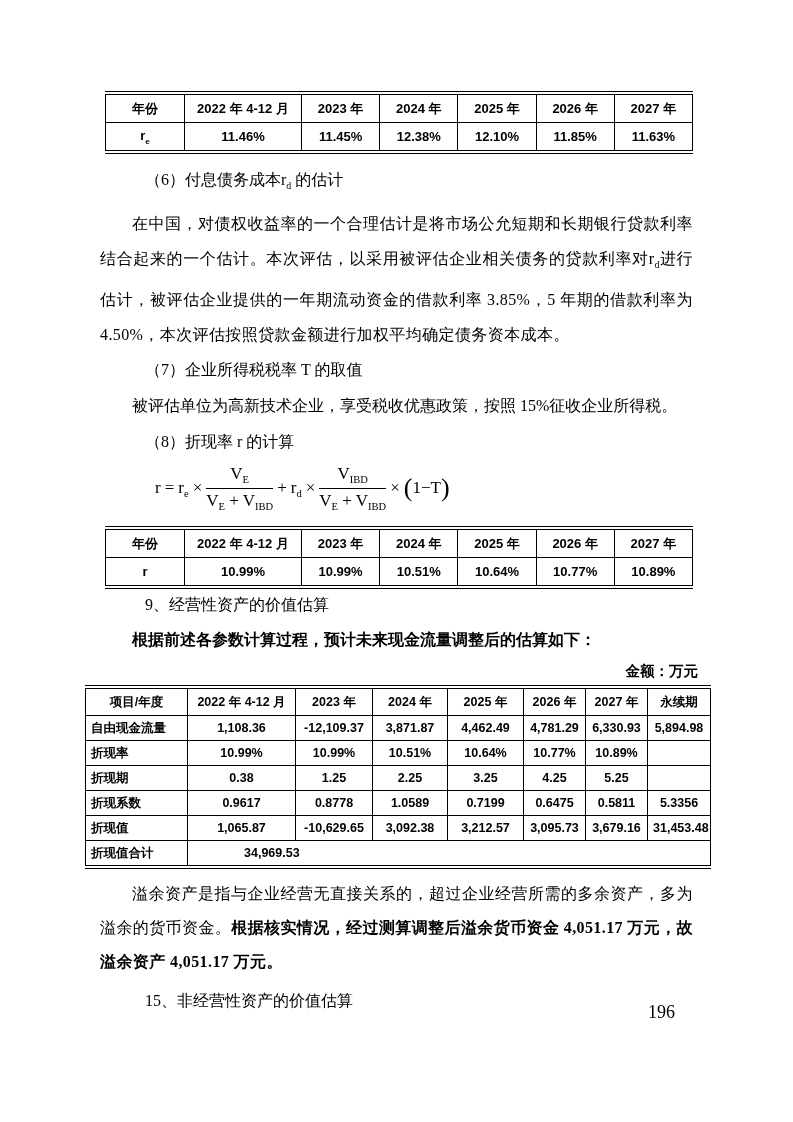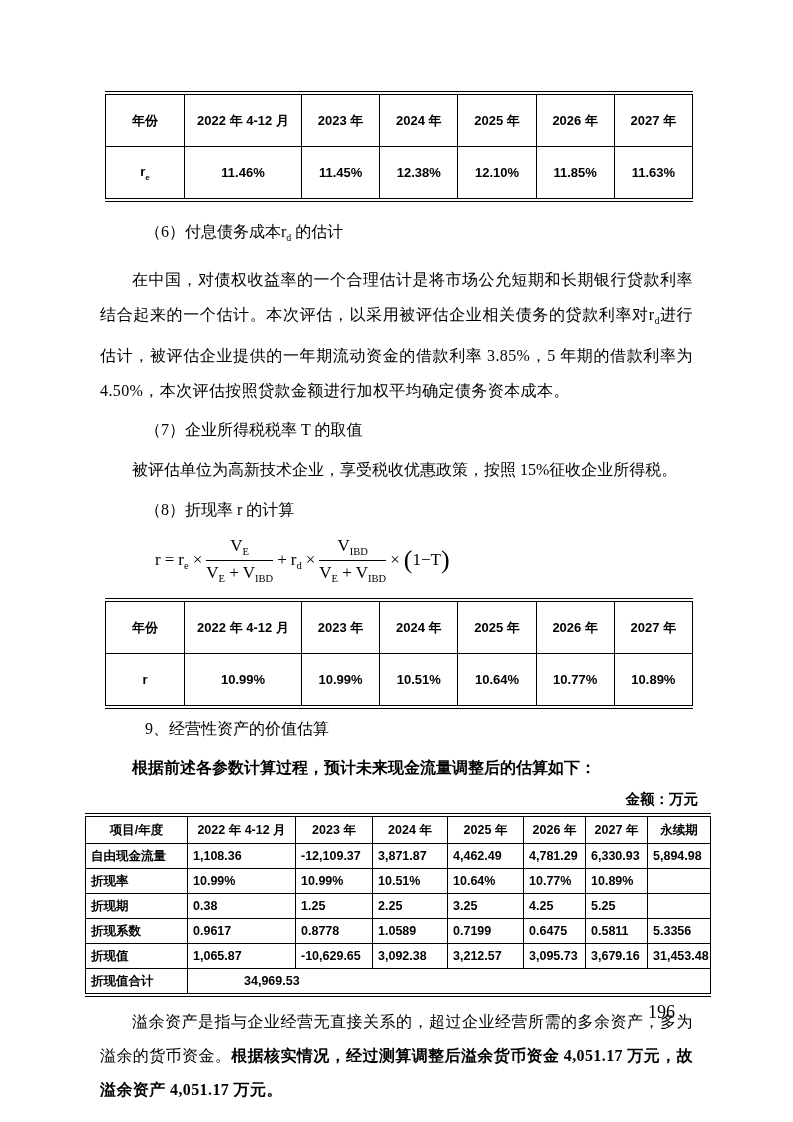--- a/index.html
+++ b/index.html
@@ -10,28 +10,28 @@
   }
   
   table{border-collapse:collapse;}
   .t-small{
     width:588px;margin-left:105px;table-layout:fixed;
     border-top:4px double #000;border-bottom:4px double #000;
     font-family:"Liberation Sans",sans-serif;font-weight:bold;font-size:13px;
   }
   .t-small th,.t-small td{
     border:1px solid #000;text-align:center;vertical-align:middle;
-    height:27px;padding:12px 2px;
+    height:27px;padding:0 2px;
   }
   .t-small col.c0{width:79px;}
   .t-small col.c1{width:117px;}
   sub{font-size:0.62em;}
   
   .h-sec{
-    margin:0 100px;padding-left:45px;font-size:16px;line-height:28px;
+    margin:0 100px;padding-left:45px;font-size:16px;line-height:20px;
     font-weight:normal;
   }
   .para{
     margin:0 100px;text-indent:2em;text-align:justify;
     font-size:16px;line-height:35px;letter-spacing:0.4px;
   }
   .para-one{margin:0 100px;text-indent:2em;font-size:16px;line-height:24px;}
   .lead-bold{
     margin:0 100px;text-indent:2em;font-size:16px;line-height:22px;font-weight:bold;
   }
@@ -52,21 +52,21 @@
   .t-big{
     width:625px;margin-left:85px;table-layout:fixed;
     border-top:4px double #000;border-bottom:4px double #000;
     font-family:"Liberation Sans",sans-serif;font-weight:bold;font-size:12.5px;
   }
   .t-big th,.t-big td{
     border:1px solid #000;vertical-align:middle;height:24px;padding:0 5px;
   }
   .t-big th{text-align:center;height:26px;}
   .t-big td.lbl{text-align:left;}
-  .t-big td.num{text-align:left;}
+  .t-big td.num{text-align:center;}
   .t-big td.total-val{text-align:left;padding-left:56px;}
   .t-big col.b0{width:102px;}
   .t-big col.b1{width:108px;}
   .t-big col.b2{width:77px;}
   .t-big col.b3{width:75px;}
   .t-big col.b4{width:76px;}
   .t-big col.b5{width:62px;}
   .t-big col.b6{width:62px;}
   .t-big col.b7{width:63px;}
   

